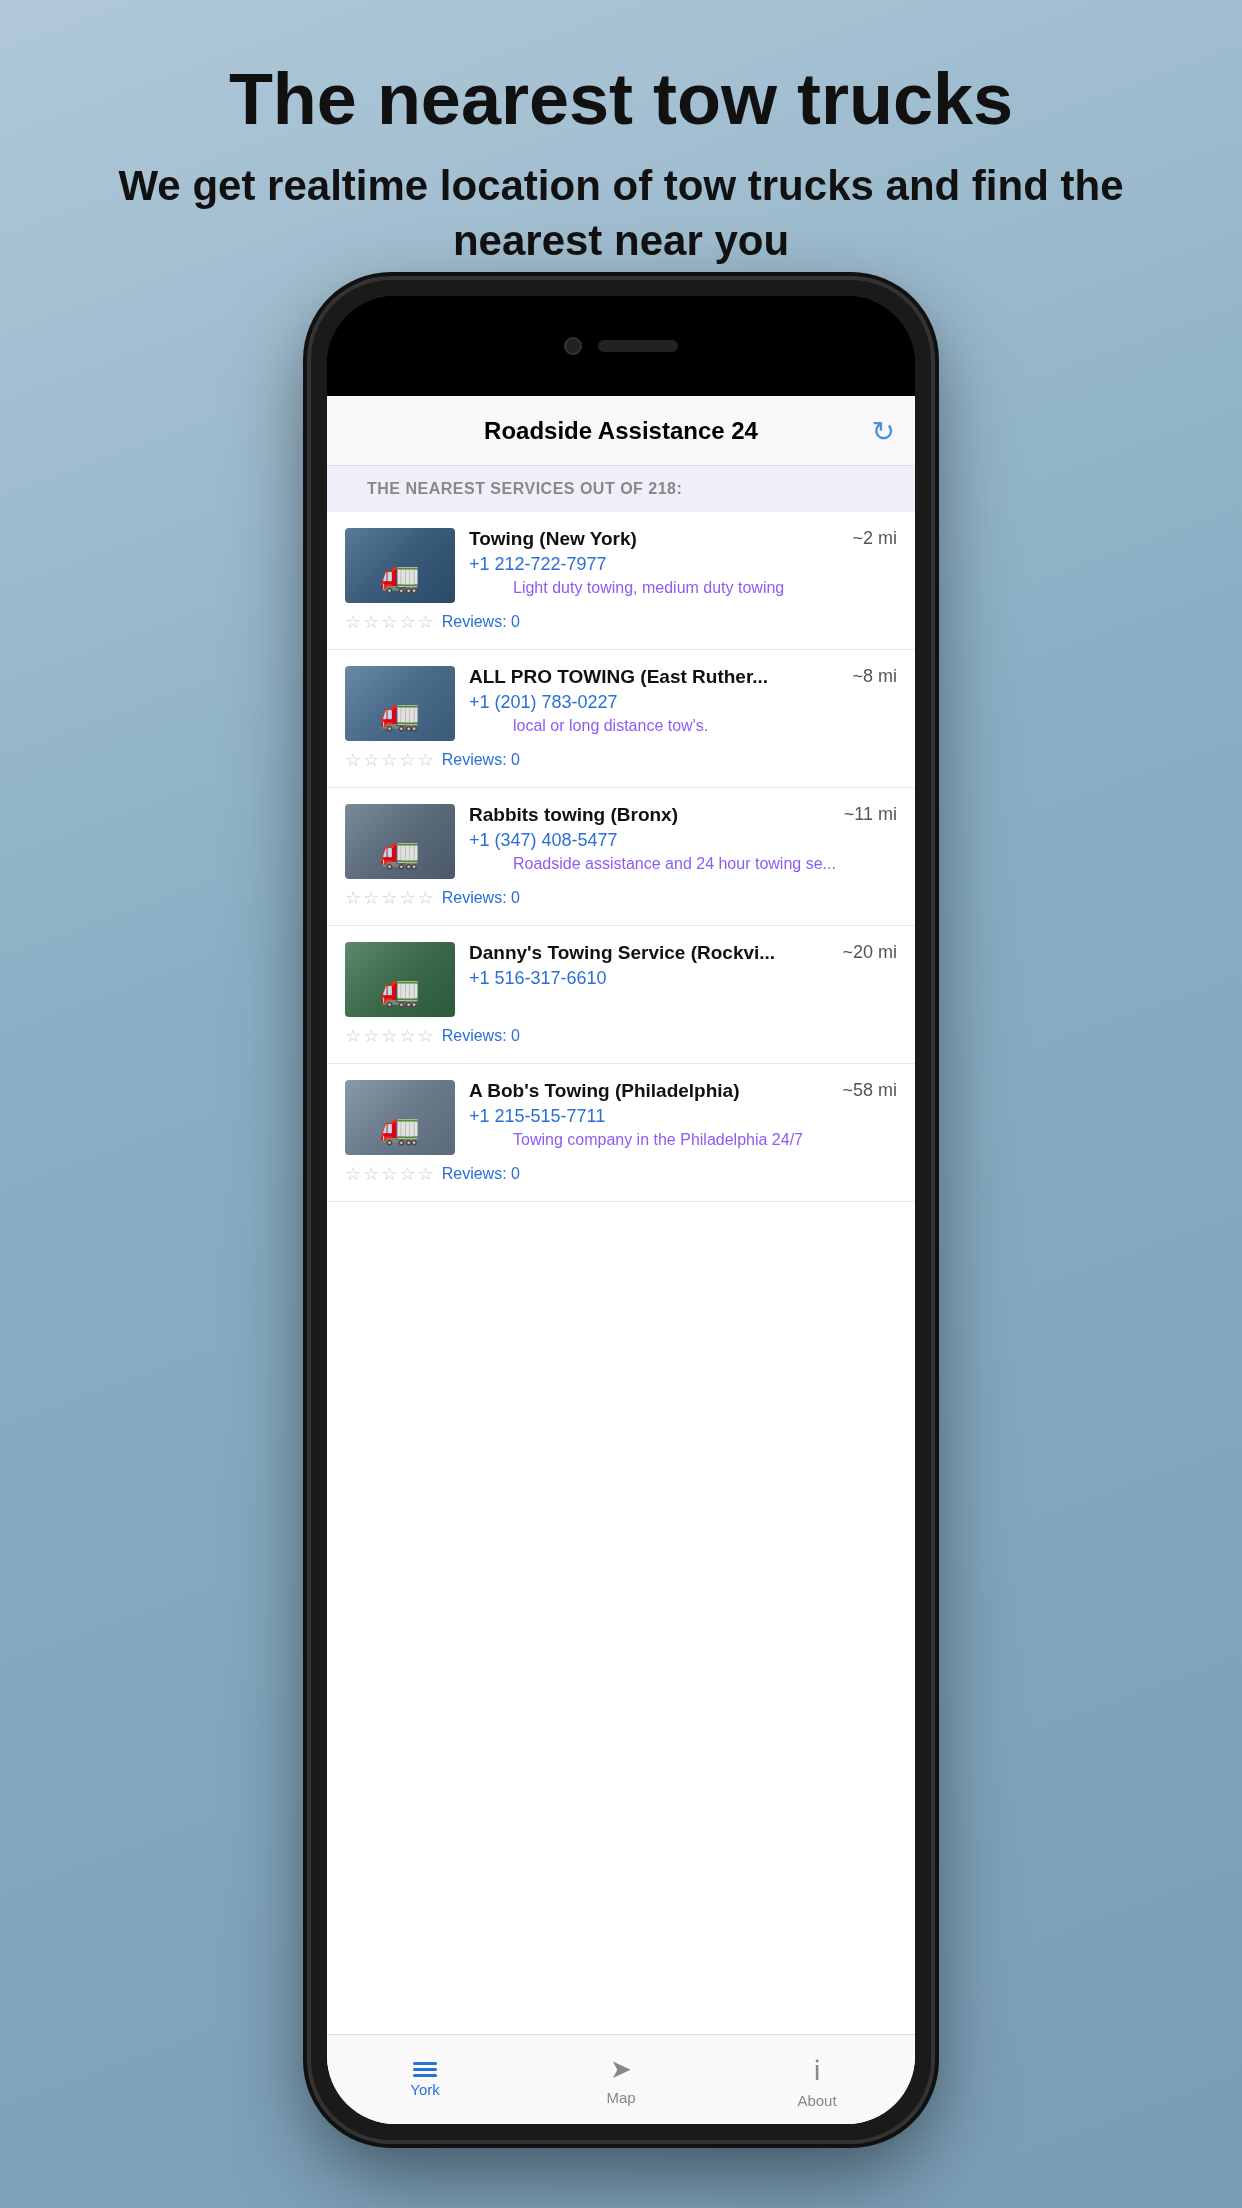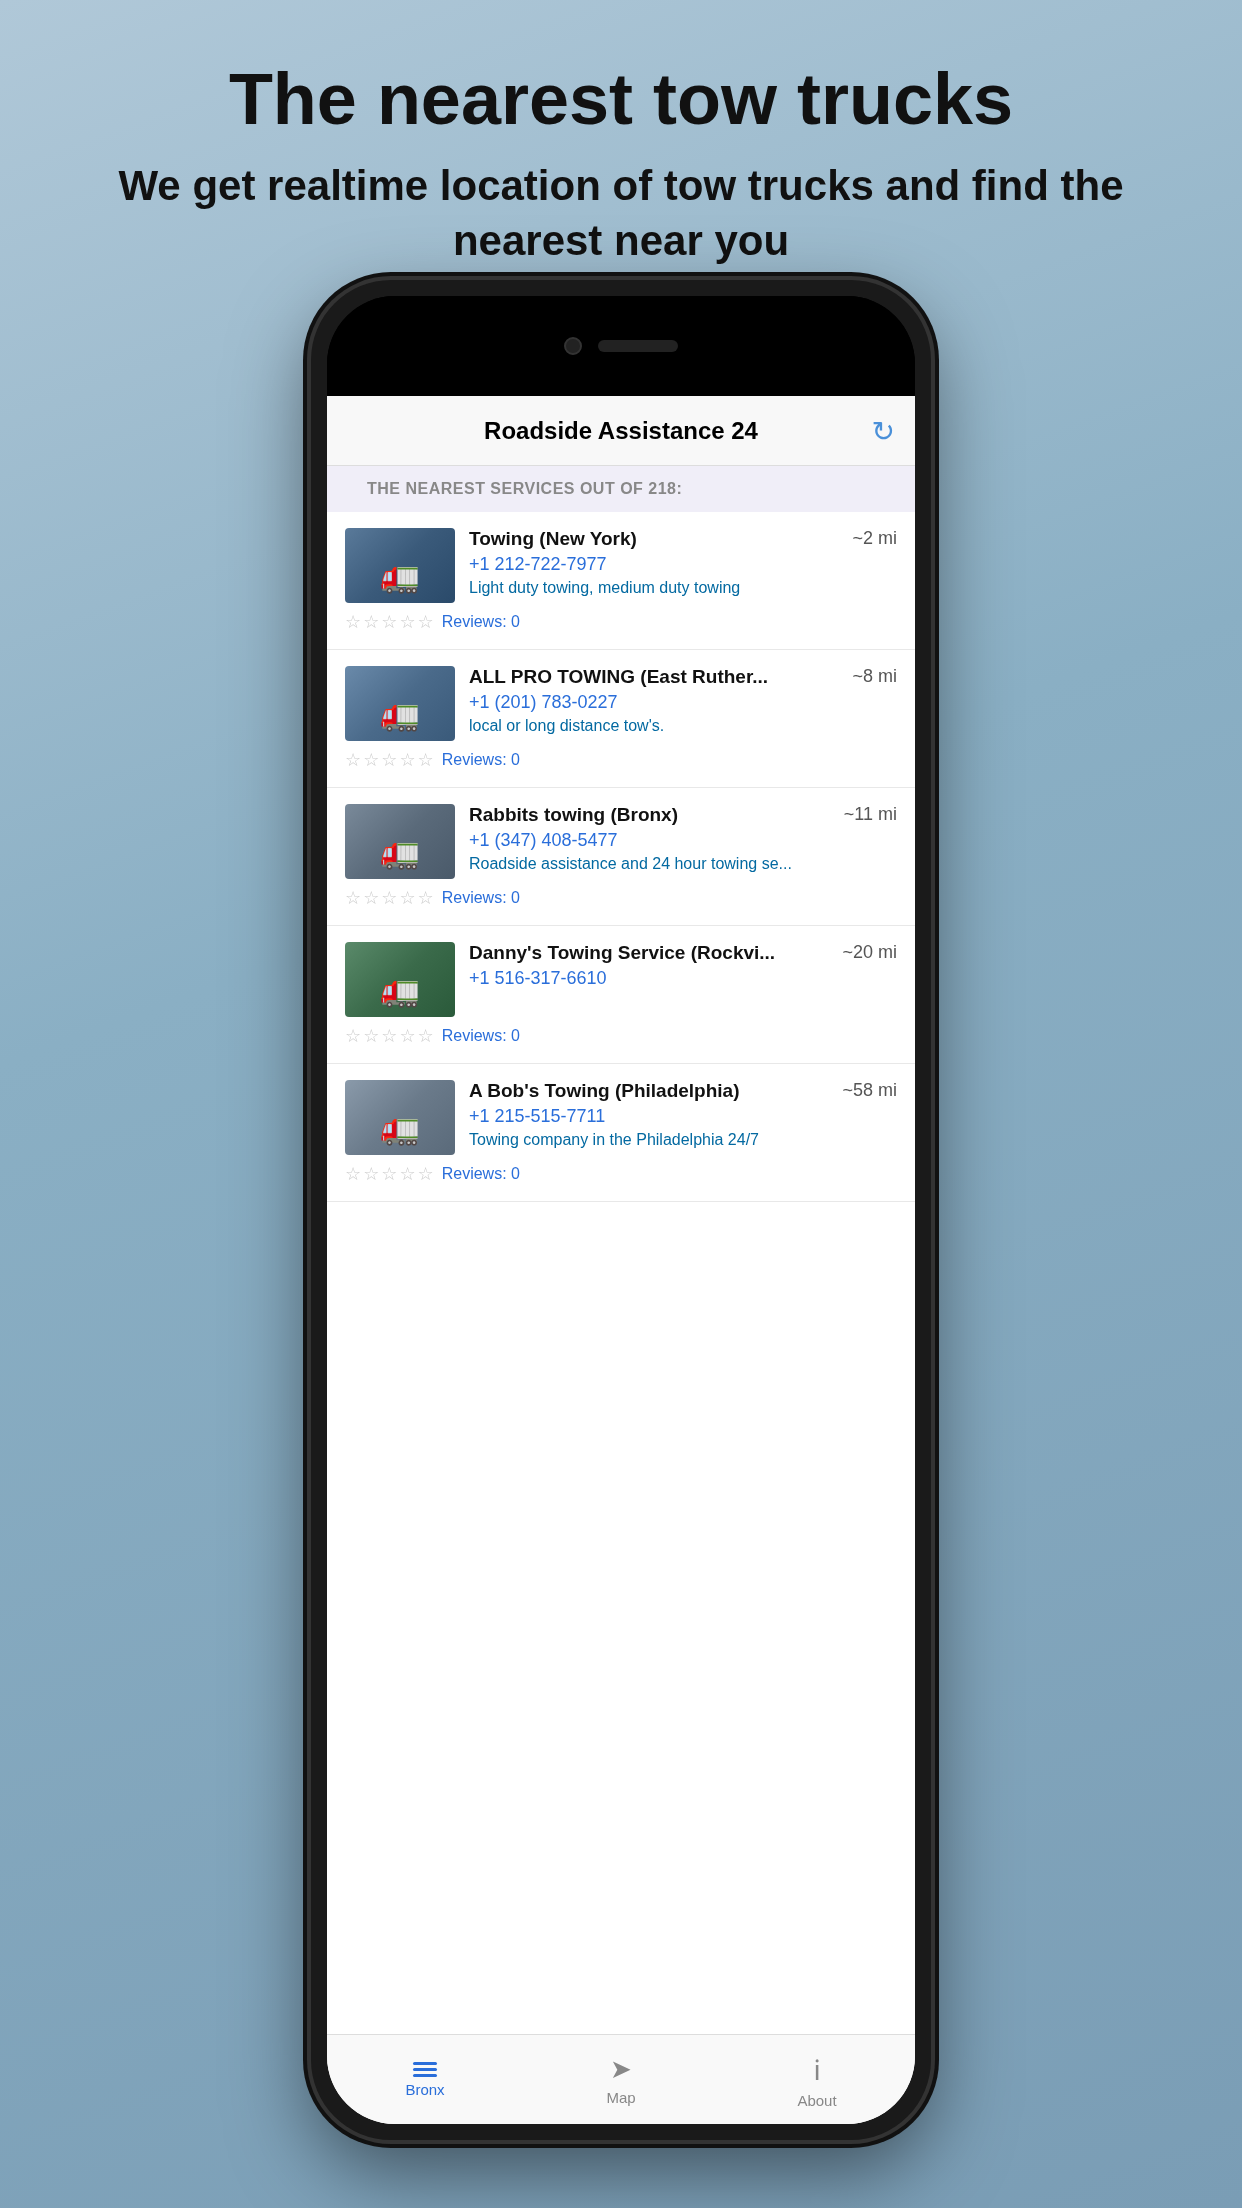--- a/index.html
+++ b/index.html
@@ -216,21 +216,22 @@
     }
 
     .service-phone {
       font-size: 18px;
       color: #2a6eda;
       margin-bottom: 4px;
     }
 
     .service-desc {
       font-size: 16px;
-      color: #0369a1;
+      color: #8b5cf6;
+      margin-left: 44px;
     }
 
     
     .service-meta {
       display: flex;
       align-items: center;
       gap: 8px;
       margin-top: 8px;
     }
 
@@ -459,21 +460,21 @@
     </div>
         </div>
 
       <div class="tab-bar">
         <div class="tab-item active">
           <div class="tab-icon-list">
             <span></span>
             <span></span>
             <span></span>
           </div>
-          <span class="tab-label">Bronx</span>
+          <span class="tab-label">York</span>
         </div>
         <div class="tab-item">
           <span class="tab-icon" style="color:#888;">➤</span>
           <span class="tab-label">Map</span>
         </div>
         <div class="tab-item">
           <span class="tab-icon" style="color:#888; font-size:28px;">ℹ</span>
           <span class="tab-label">About</span>
         </div>
       </div>

